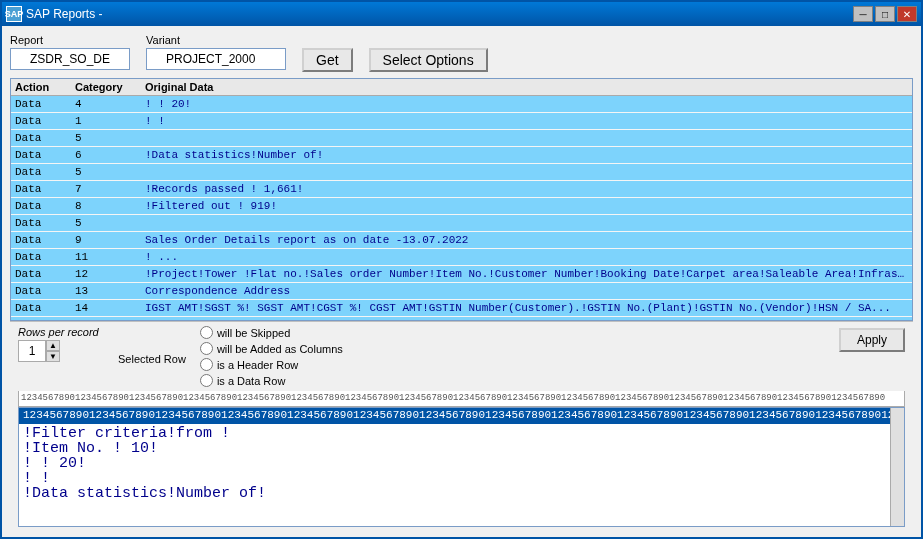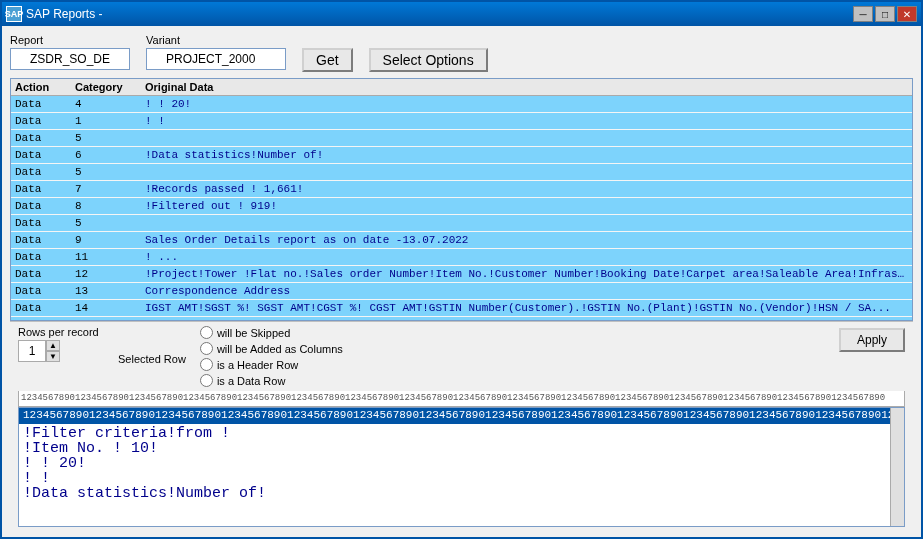--- a/index.html
+++ b/index.html
@@ -157,20 +157,21 @@
       margin-bottom: 4px;
     }
     .rows-per-record {
       display: flex;
       flex-direction: column;
       gap: 2px;
       min-width: 90px;
     }
     .rows-label {
       font-size: 11px;
+      font-style: italic;
     }
     .spin-input {
       display: flex;
       align-items: center;
     }
     .spin-box {
       width: 28px;
       height: 22px;
       border: 1px solid #aaa;
       background: white;

